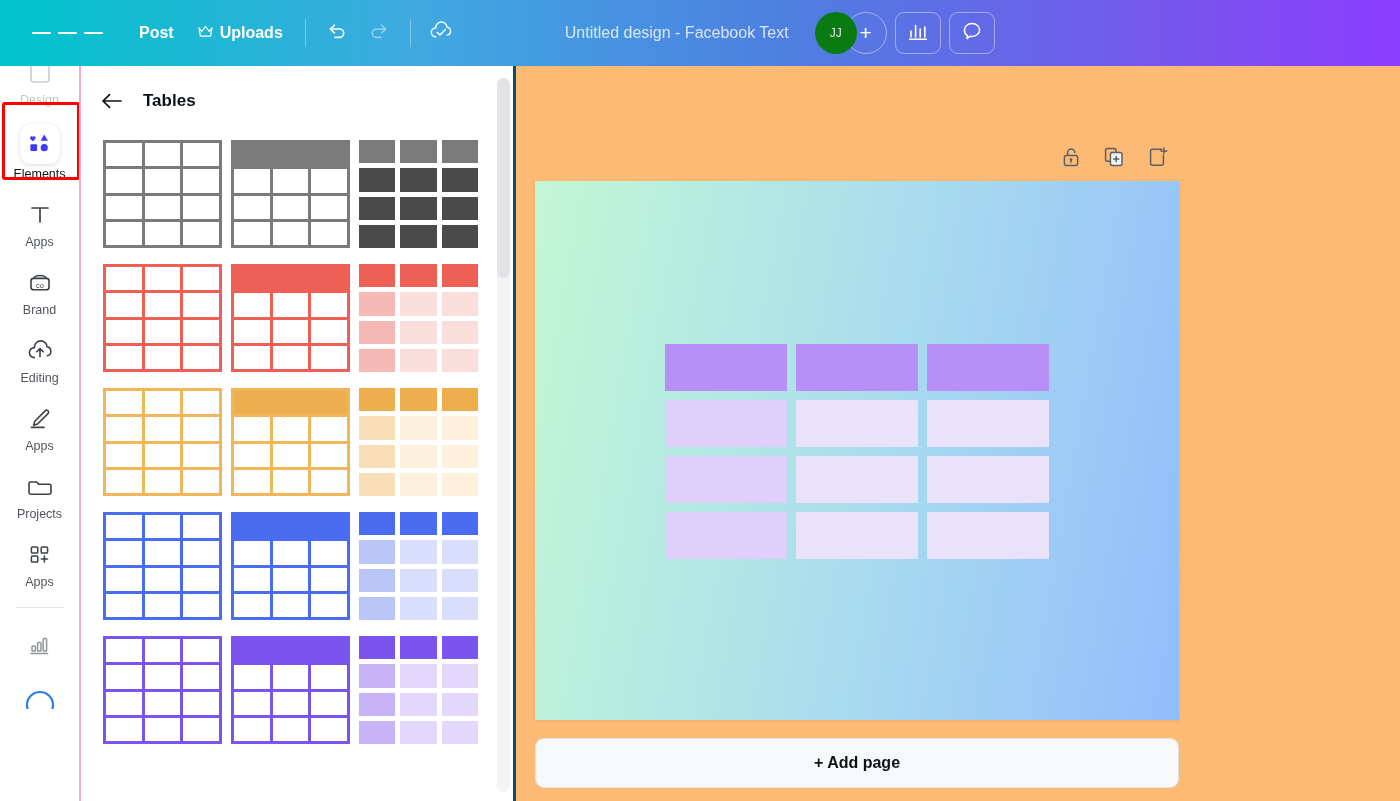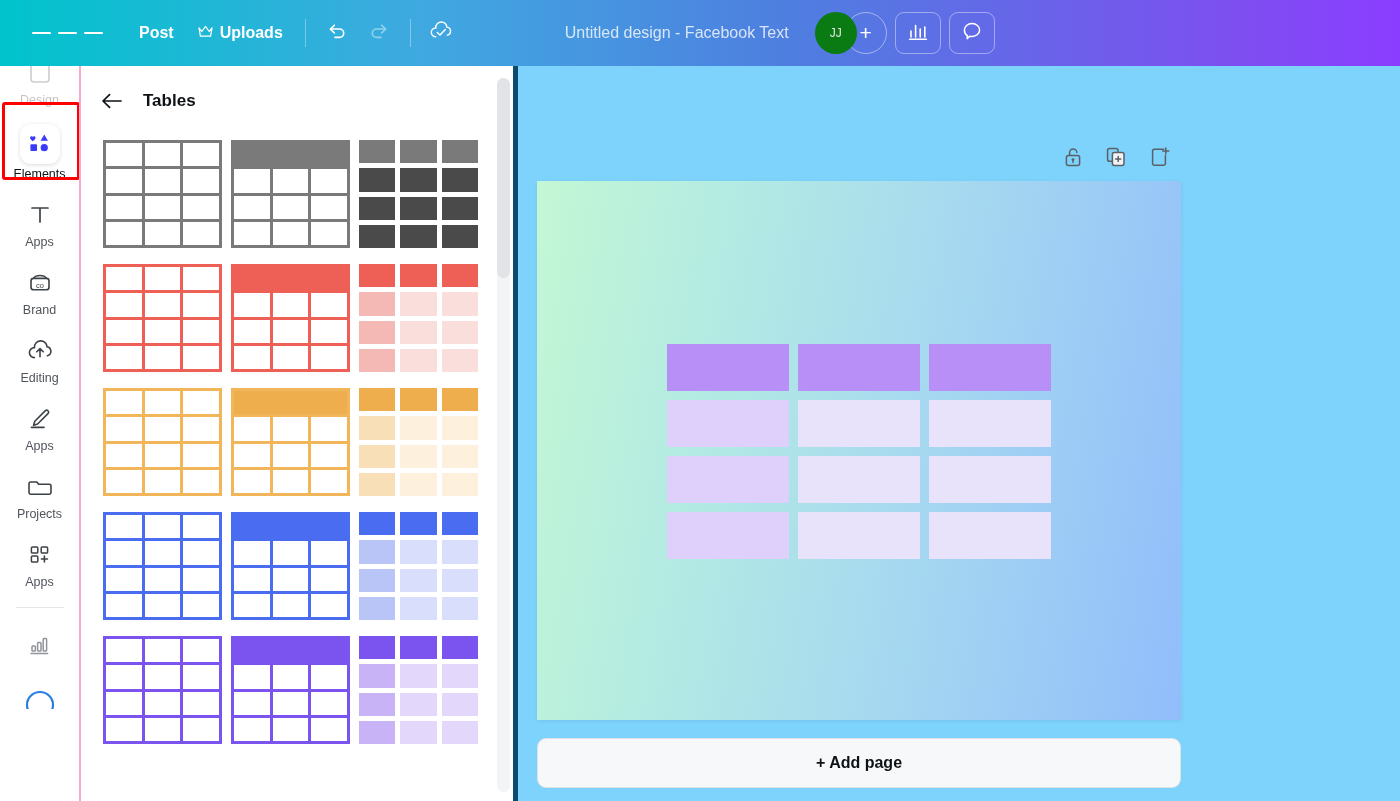--- a/index.html
+++ b/index.html
@@ -136,21 +136,21 @@
     background: #f3f4f6; border-radius: 7px;
   }
   .panel-scrollbar-thumb {
     position: absolute; left: 0; top: 0; width: 13px; height: 200px;
     background: #e2e3e7; border-radius: 7px; cursor: pointer;
   }
 
   
   .editor {
     position: absolute; top: 66px; left: 513px; width: 887px; height: 735px;
-    background: #7dd3fc; border-left: 5px solid #0c4a6e;
+    background: #fdba74; border-left: 3px solid #0c4a6e;
   }
   .page-tools {
     position: absolute; top: 80px; left: 545px;
     display: flex; gap: 22px; align-items: center;
   }
   .page-tool { cursor: pointer; color: #5b6066; }
   .canvas {
     position: absolute; left: 19px; top: 115px; width: 644px; height: 539px;
     background: linear-gradient(100deg, #c3f7d4 0%, #b4ebe2 26%, #a6d9f0 58%, #91bdfb 100%);
     box-shadow: 0 1px 4px rgba(0,0,0,0.08);

